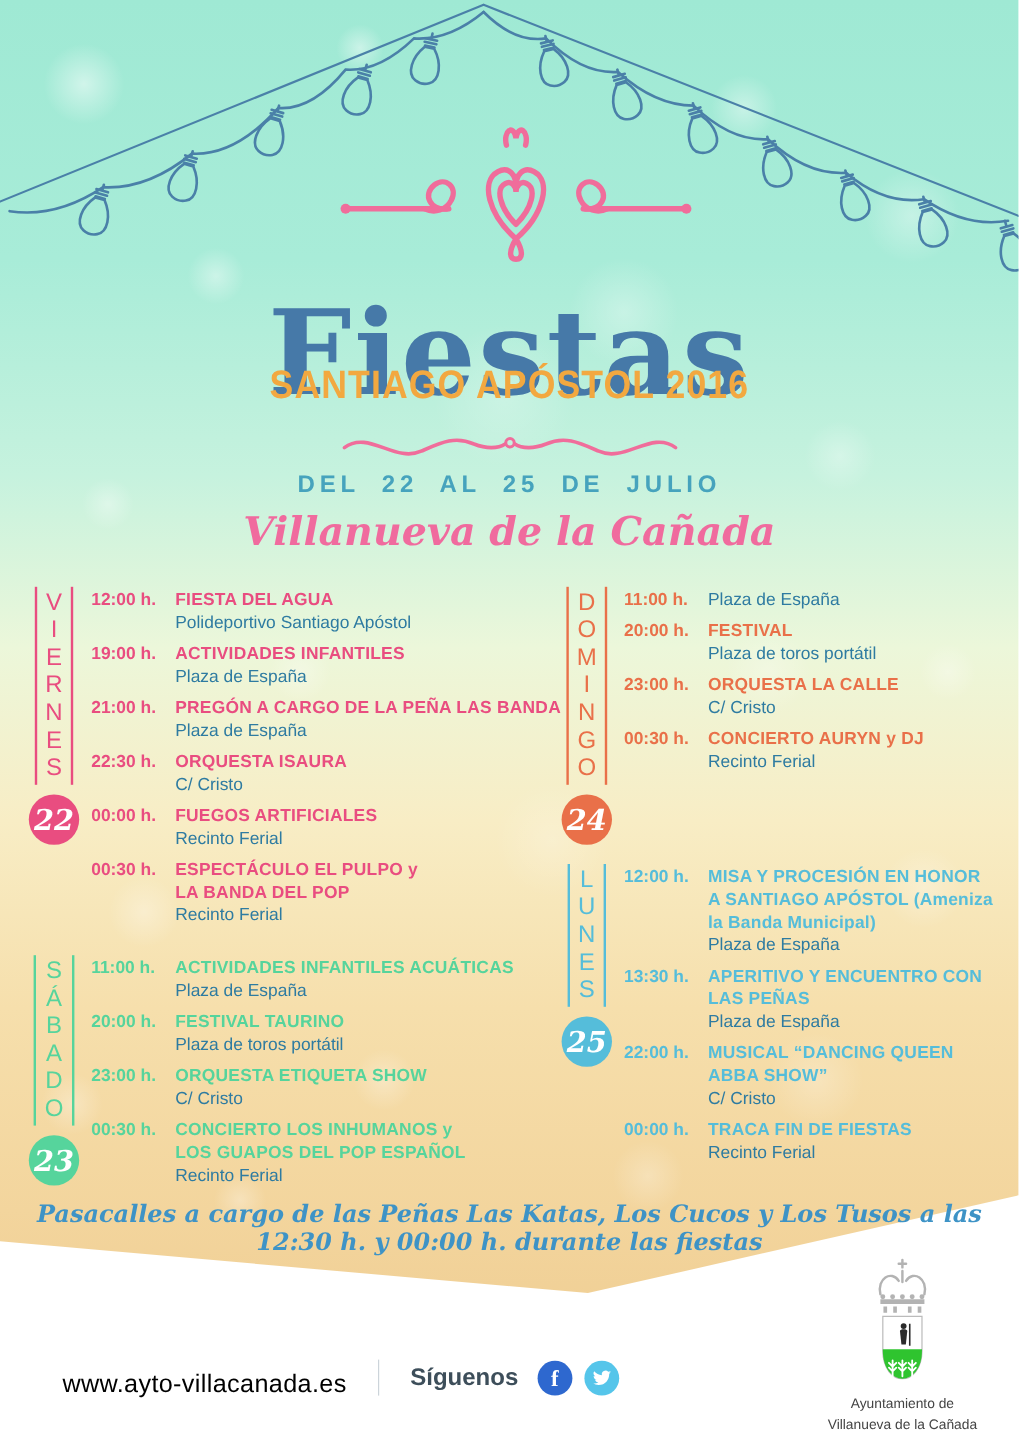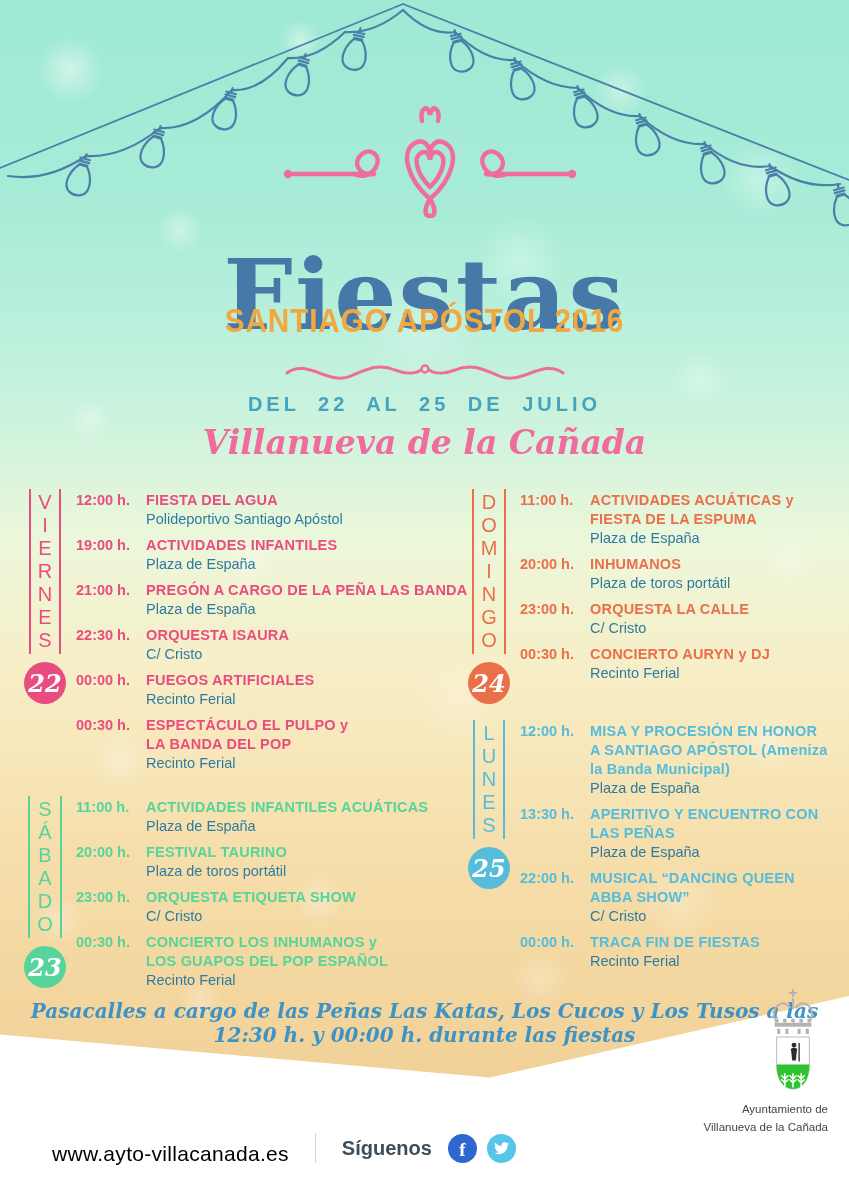--- a/index.html
+++ b/index.html
@@ -73,21 +73,21 @@
 
   .footer{position:absolute;left:52px;top:1128px;height:40px;display:flex;align-items:center;}
   .url{font-size:21px;color:#000000;letter-spacing:.3px;text-decoration:none;cursor:pointer;margin-top:12px;}
   .footer-divider{width:1px;height:30px;background:#ccd4da;margin:0 26px;}
   .follow{font-size:20px;font-weight:700;color:#3d4e5a;margin-right:16px;}
   .social{width:29px;height:29px;border-radius:50%;display:grid;place-items:center;margin-right:10px;cursor:pointer;}
   .social.fb{background:#2e68cf;}
   .social.tw{background:#55c5ea;}
   .social.fb .f{color:#fff;font-family:"Liberation Serif", serif;font-weight:bold;font-size:19px;line-height:1;transform:translateY(1px);}
 
-  .crest{position:absolute;left:676px;top:988px;width:152px;text-align:right;}
+  .crest{position:absolute;left:676px;top:1048px;width:152px;text-align:center;}
   .crest-caption{font-size:11.5px;color:#444444;line-height:1.6;white-space:pre-line;margin-top:4px;}
 </style>
 </head>
 <body>
 
 <div class="poster">
 
   <div class="bg"></div>
   <div class="bokeh">
       <span style="left: 36px; top: 36px; height: 68px; width: 68px; background: radial-gradient(circle, rgba(255, 255, 255, 0.5) 0%, rgba(255, 255, 255, 0) 70%);"></span>
@@ -286,29 +286,27 @@
               <span>N</span>
               <span>G</span>
               <span>O</span>
             </div>
             <div class="day-badge">24</div>
           </div>
           <div class="day-events">
             <div class="event">
               <div class="event-time">11:00 h.</div>
               <div class="event-main">
-                <div class="event-title">ACTIVIDADES ACUÁTICAS y
-FIESTA DE LA ESPUMA</div>
                 <div class="event-loc">Plaza de España</div>
               </div>
             </div>
             <div class="event">
               <div class="event-time">20:00 h.</div>
               <div class="event-main">
-                <div class="event-title">INHUMANOS</div>
+                <div class="event-title">FESTIVAL</div>
                 <div class="event-loc">Plaza de toros portátil</div>
               </div>
             </div>
             <div class="event">
               <div class="event-time">23:00 h.</div>
               <div class="event-main">
                 <div class="event-title">ORQUESTA LA CALLE</div>
                 <div class="event-loc">C/ Cristo</div>
               </div>
             </div>

